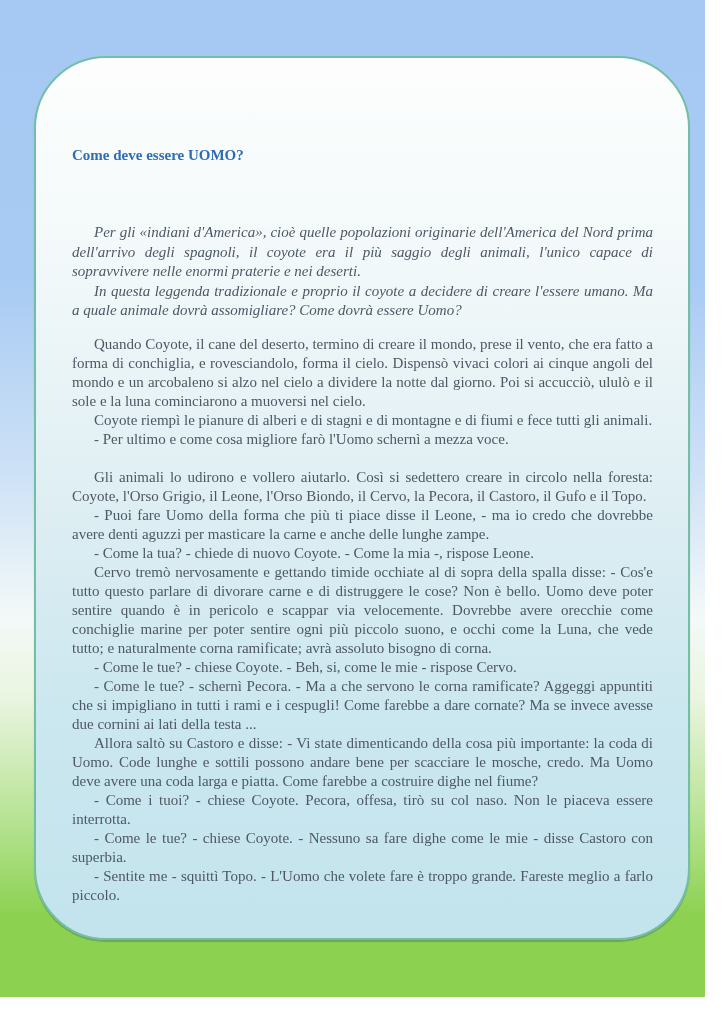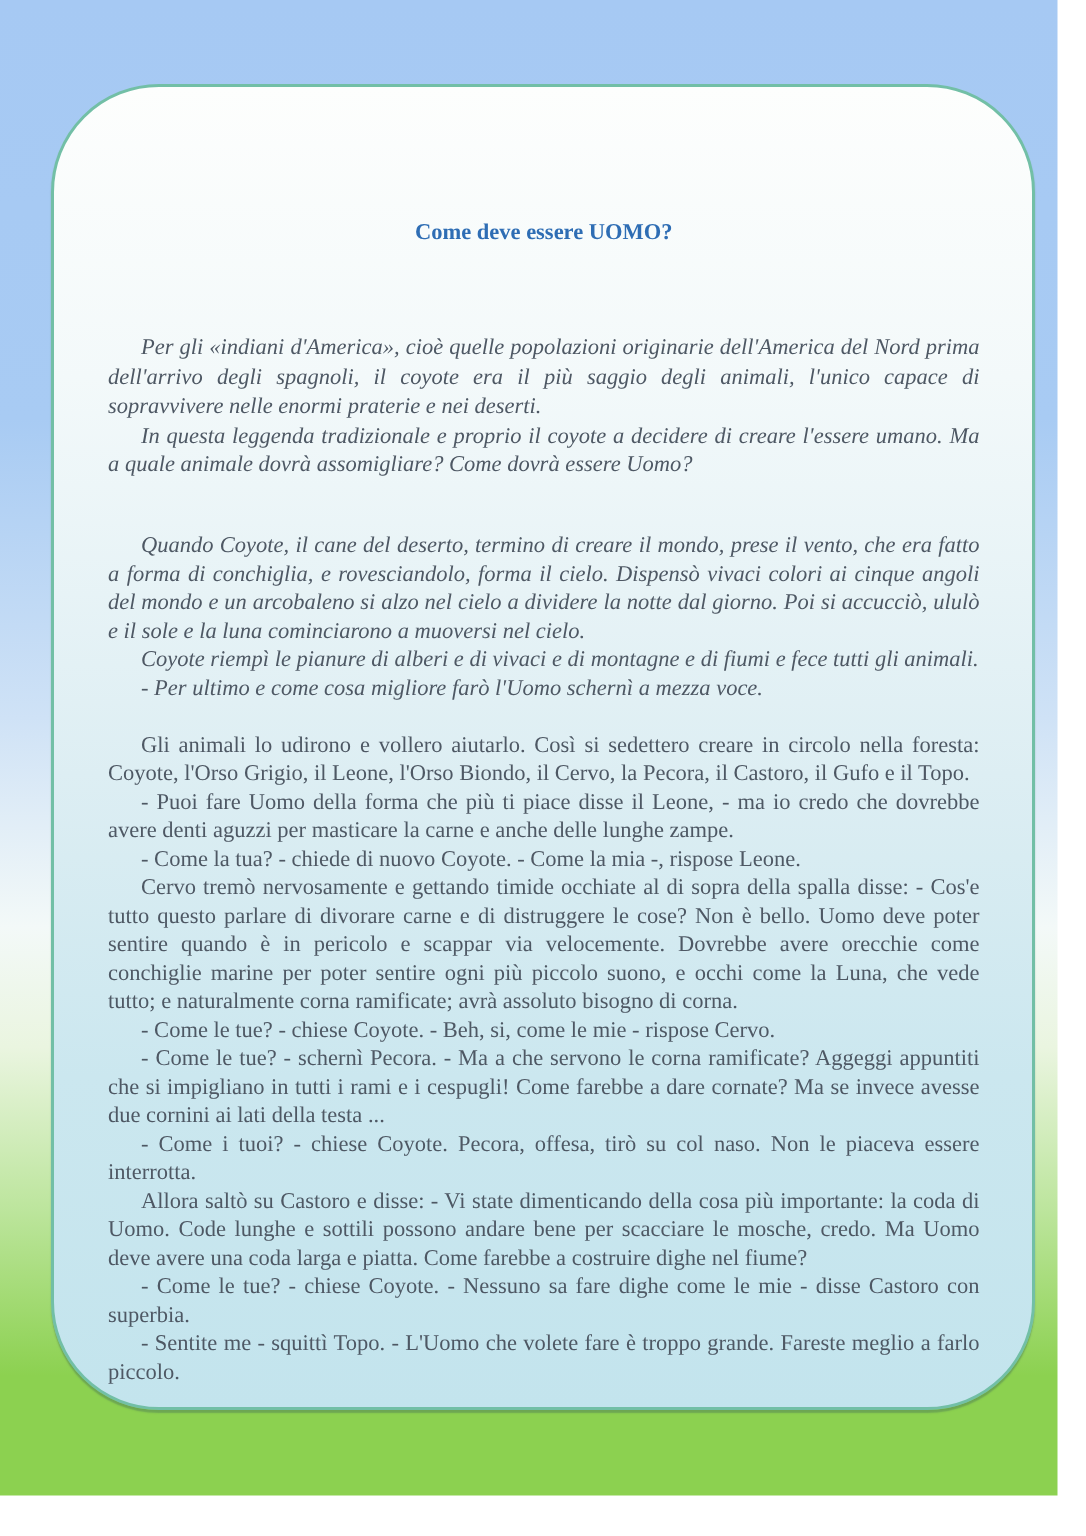--- a/index.html
+++ b/index.html
@@ -48,42 +48,40 @@
     box-shadow: 0 2px 1px rgba(62, 102, 84, 0.40);
   }
   .card-inner {
     padding: 88px 35px 0 36px;
   }
   .doc-title {
     margin: 0;
     font-size: 15px;
     line-height: 19px;
     font-weight: bold;
-    text-align: center;
     color: #2e6db4;
   }
   .intro {
     margin-top: 58px;
     font-style: italic;
   }
   .intro p,
   .story p {
     margin: 0;
     font-size: 15px;
     line-height: 19.5px;
     color: #4e5864;
     text-align: justify;
     text-indent: 22px;
   }
   .story p {
     line-height: 19px;
   }
   .story-part1 {
-    margin-top: 34px;
-    font-style: italic;
+    margin-top: 14px;
   }
   .story-part2 {
     margin-top: 19px;
   }
 </style>
 </head>
 <body>
 
 <div class="page">
   <div class="bg-gradient"></div>
@@ -92,32 +90,32 @@
 
       <h1 class="doc-title">Come deve essere UOMO?</h1>
 
       <div class="intro">
         <p>Per gli «indiani d'America», cioè quelle popolazioni originarie dell'America del Nord prima dell'arrivo degli spagnoli, il coyote era il più saggio degli animali, l'unico capace di sopravvivere nelle enormi praterie e nei deserti.</p>
         <p>In questa leggenda tradizionale e proprio il coyote a decidere di creare l'essere umano. Ma a quale animale dovrà assomigliare? Come dovrà essere Uomo?</p>
       </div>
 
       <div class="story story-part1">
         <p>Quando Coyote, il cane del deserto, termino di creare il mondo, prese il vento, che era fatto a forma di conchiglia, e rovesciandolo, forma il cielo. Dispensò vivaci colori ai cinque angoli del mondo e un arcobaleno si alzo nel cielo a dividere la notte dal giorno. Poi si accucciò, ululò e il sole e la luna cominciarono a muoversi nel cielo.</p>
-        <p>Coyote riempì le pianure di alberi e di vivaci e di montagne e di fiumi e fece tutti gli animali.</p>
+        <p>Coyote riempì le pianure di alberi e di stagni e di montagne e di fiumi e fece tutti gli animali.</p>
         <p>- Per ultimo e come cosa migliore farò l'Uomo schernì a mezza voce.</p>
       </div>
 
       <div class="story story-part2">
         <p>Gli animali lo udirono e vollero aiutarlo. Così si sedettero creare in circolo nella foresta: Coyote, l'Orso Grigio, il Leone, l'Orso Biondo, il Cervo, la Pecora, il Castoro, il Gufo e il Topo.</p>
         <p>- Puoi fare Uomo della forma che più ti piace disse il Leone, - ma io credo che dovrebbe avere denti aguzzi per masticare la carne e anche delle lunghe zampe.</p>
         <p>- Come la tua? - chiede di nuovo Coyote. - Come la mia -, rispose Leone.</p>
         <p>Cervo tremò nervosamente e gettando timide occhiate al di sopra della spalla disse: - Cos'e tutto questo parlare di divorare carne e di distruggere le cose? Non è bello. Uomo deve poter sentire quando è in pericolo e scappar via velocemente. Dovrebbe avere orecchie come conchiglie marine per poter sentire ogni più piccolo suono, e occhi come la Luna, che vede tutto; e naturalmente corna ramificate; avrà assoluto bisogno di corna.</p>
         <p>- Come le tue? - chiese Coyote. - Beh, si, come le mie - rispose Cervo.</p>
         <p>- Come le tue? - schernì Pecora. - Ma a che servono le corna ramificate? Aggeggi appuntiti che si impigliano in tutti i rami e i cespugli! Come farebbe a dare cornate? Ma se invece avesse due cornini ai lati della testa ...</p>
+        <p>Allora saltò su Castoro e disse: - Vi state dimenticando della cosa più importante: la coda di Uomo. Code lunghe e sottili possono andare bene per scacciare le mosche, credo. Ma Uomo deve avere una coda larga e piatta. Come farebbe a costruire dighe nel fiume?</p>
         <p>- Come i tuoi? - chiese Coyote. Pecora, offesa, tirò su col naso. Non le piaceva essere interrotta.</p>
-        <p>Allora saltò su Castoro e disse: - Vi state dimenticando della cosa più importante: la coda di Uomo. Code lunghe e sottili possono andare bene per scacciare le mosche, credo. Ma Uomo deve avere una coda larga e piatta. Come farebbe a costruire dighe nel fiume?</p>
         <p>- Come le tue? - chiese Coyote. - Nessuno sa fare dighe come le mie - disse Castoro con superbia.</p>
         <p>- Sentite me - squittì Topo. - L'Uomo che volete fare è troppo grande. Fareste meglio a farlo piccolo.</p>
       </div>
 
     </div>
   </div>
 </div>
 
 </body></html>

